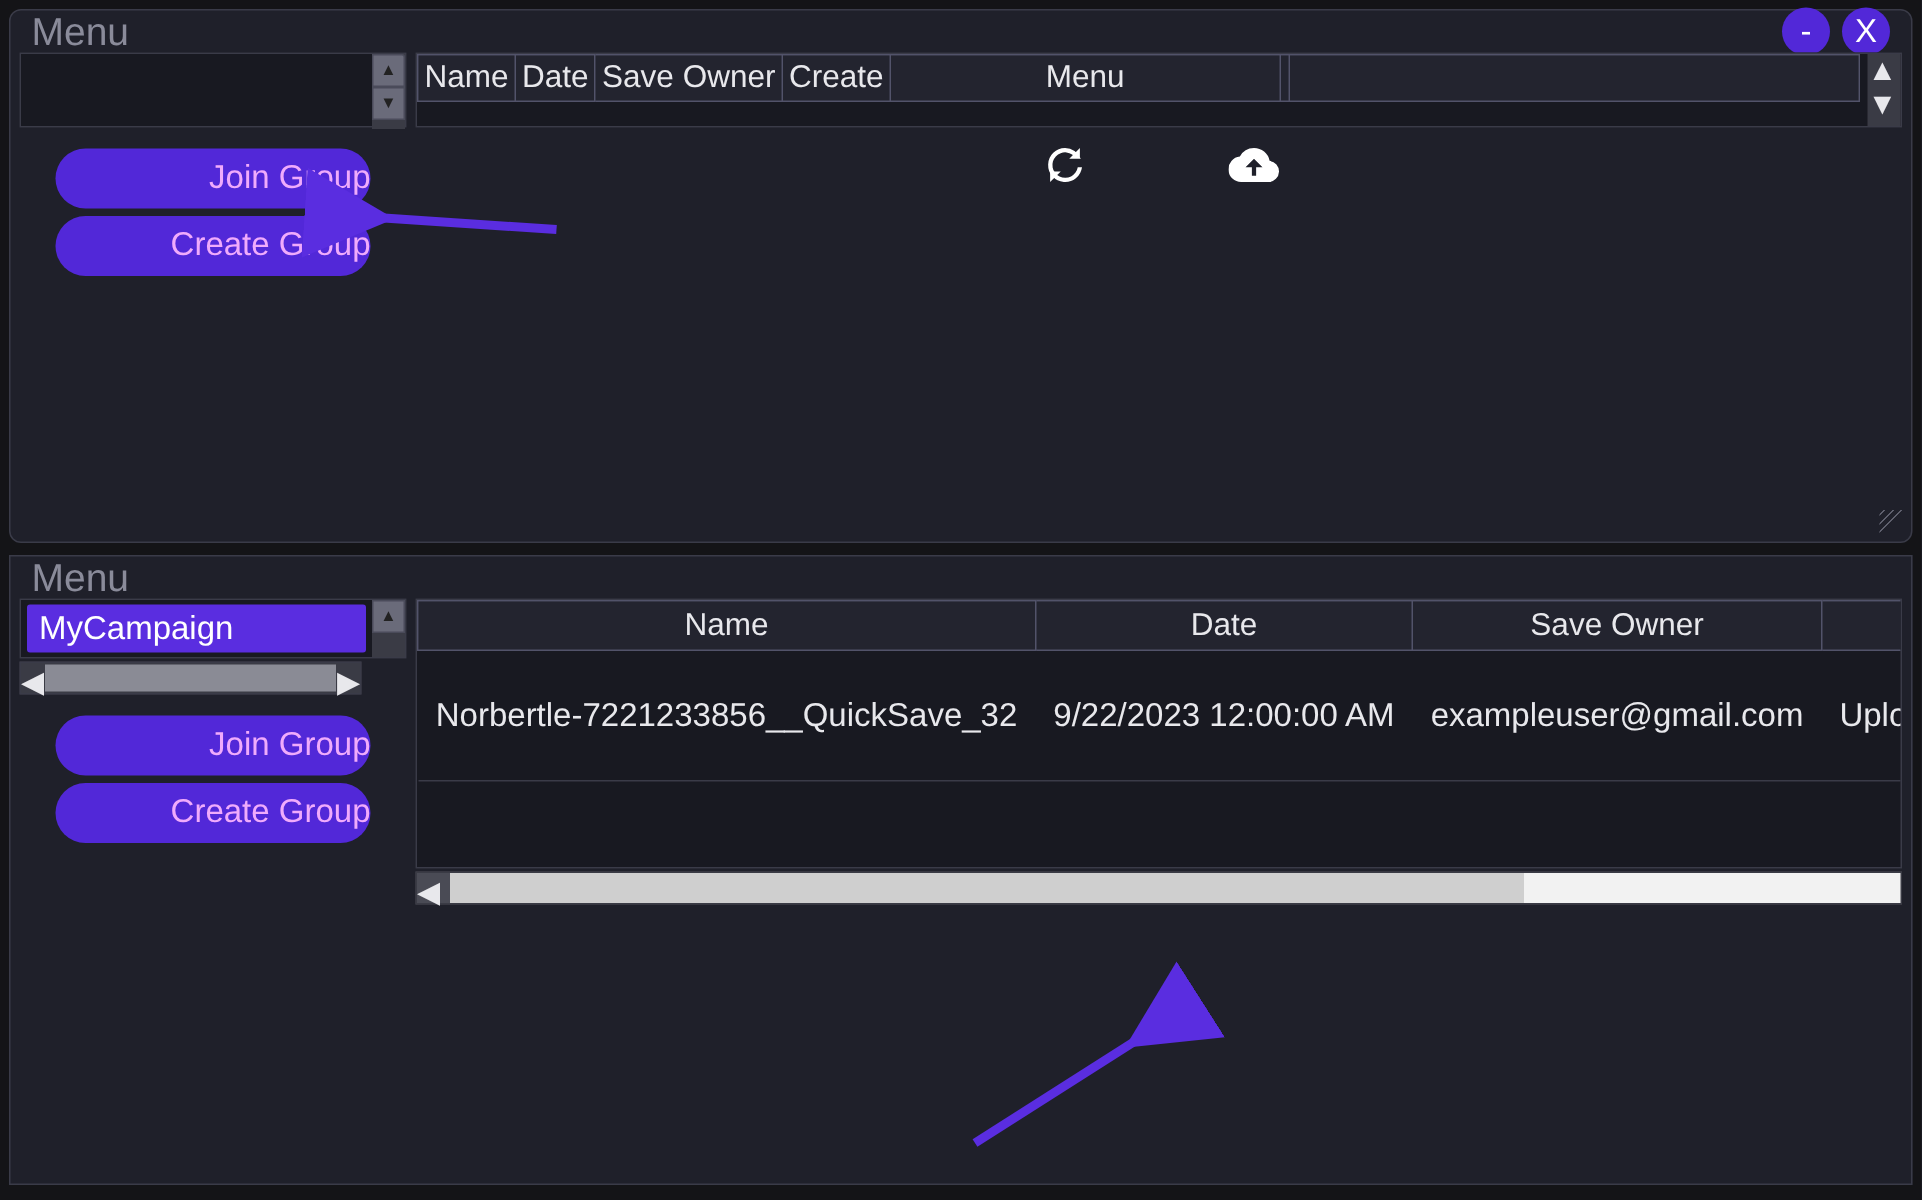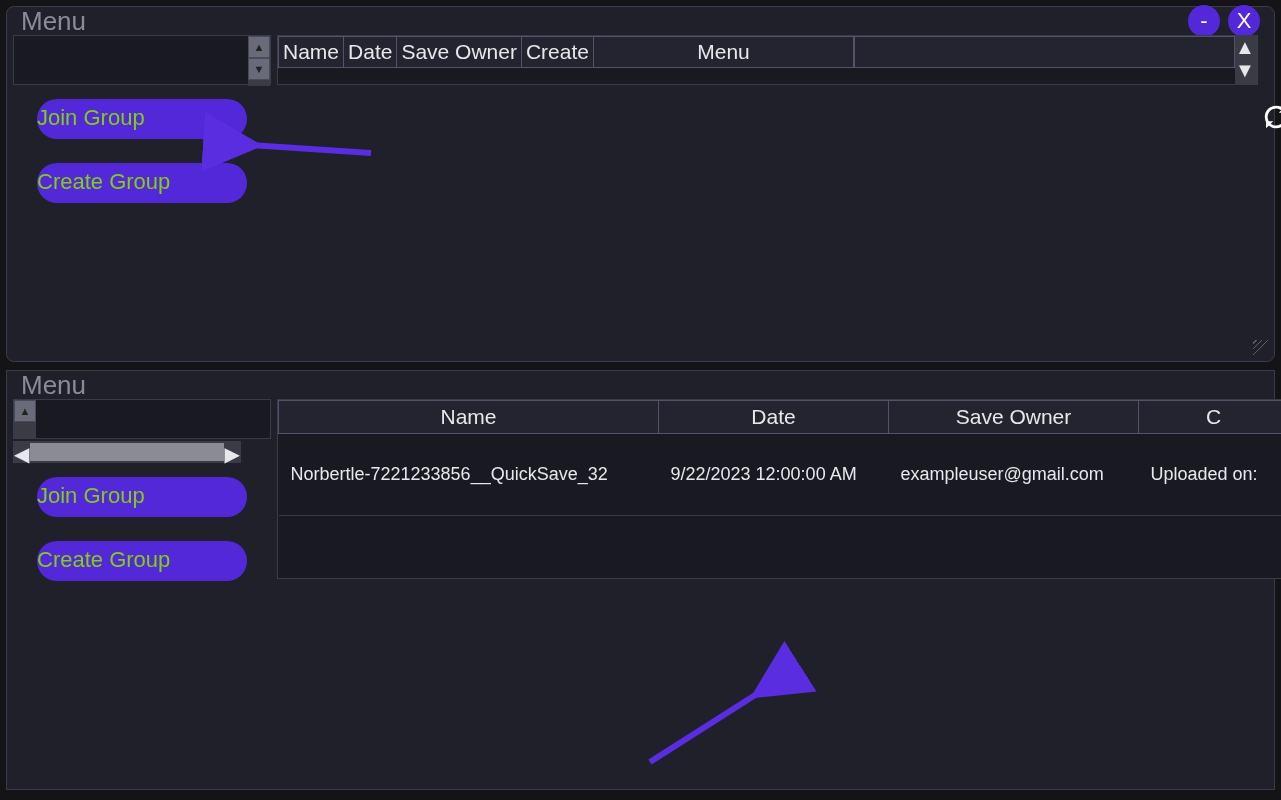--- a/index.html
+++ b/index.html
@@ -111,33 +111,33 @@
     margin-top:2px;
     width: 228px;
   }
   .hscroll-small .track { flex:1; background:#8a8b95; margin:1px; }
 
   .pill-btn {
     display:block;
     margin: 14px auto 0 auto;
     width: 210px;
     background: var(--purple-round);
-    color: #84cc16;
+    color: #f0abfc;
     border: none;
     border-radius: 22px;
     padding: 6px 0 8px 0;
     font-size: 22px;
-    text-align:left;
+    text-align:right;
     cursor:pointer;
     font-family: inherit;
   }
-  .pill-btn + .pill-btn { margin-top: 24px; }
-
-  
-  .right-col { flex:1; display:flex; flex-direction:row; min-width:0; }
+  .pill-btn + .pill-btn { margin-top: 5px; }
+
+  
+  .right-col { flex:1; display:flex; flex-direction:column; min-width:0; }
   .table-wrap {
     border:1px solid var(--border);
     background: var(--panel-darker);
     display:flex;
     position:relative;
   }
   .table-wrap.short { height: 50px; }
   .table-scroll-area { flex:1; overflow:hidden; position:relative; }
 
   table.saves {
@@ -153,21 +153,21 @@
     background: #23242f;
     white-space: nowrap;
   }
   table.saves.compact th { padding: 3px 4px; font-size:21px;}
   table.saves th.wide { min-width: 260px; }
   table.saves th.verywide { min-width: 380px; }
   table.saves td {
     padding: 30px 12px;
     border-bottom: 1px solid var(--border);
     white-space: nowrap;
-    font-size: 18px;
+    font-size: 22px;
   }
 
   .table-vscroll {
     width: 22px;
     background: #3a3b45;
     display:flex; flex-direction:column;
   }
   .table-vscroll .arrow { margin:0; }
 
   .action-row {
@@ -315,20 +315,23 @@
 </div>
 
 <div class="window bottom">
   <div class="titlebar">
     <span class="menu-label">Menu</span>
   </div>
 
   <div class="content-row">
     <div class="left-col">
       <div class="group-list-box" style="height:40px;">
+        <div class="group-list-inner">
+          <div class="group-item">MyCampaign</div>
+        </div>
         <div class="vscroll">
           <div class="arrow">▲</div>
         </div>
       </div>
       <div class="hscroll-small">
         <div class="harrow arrow">◀</div>
         <div class="track"></div>
         <div class="harrow arrow">▶</div>
       </div>
 

